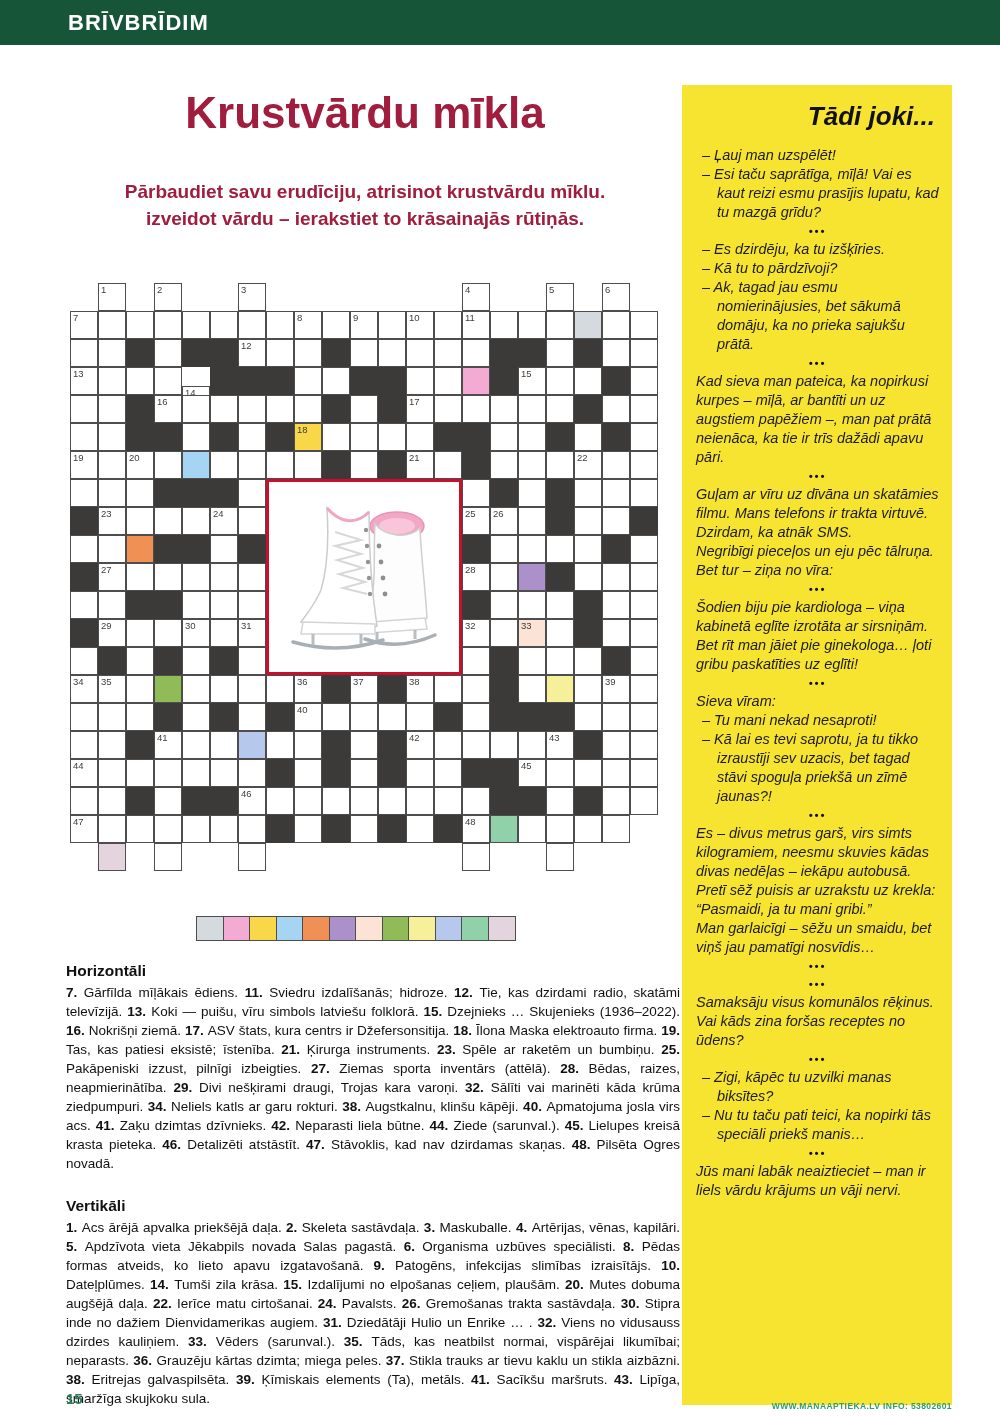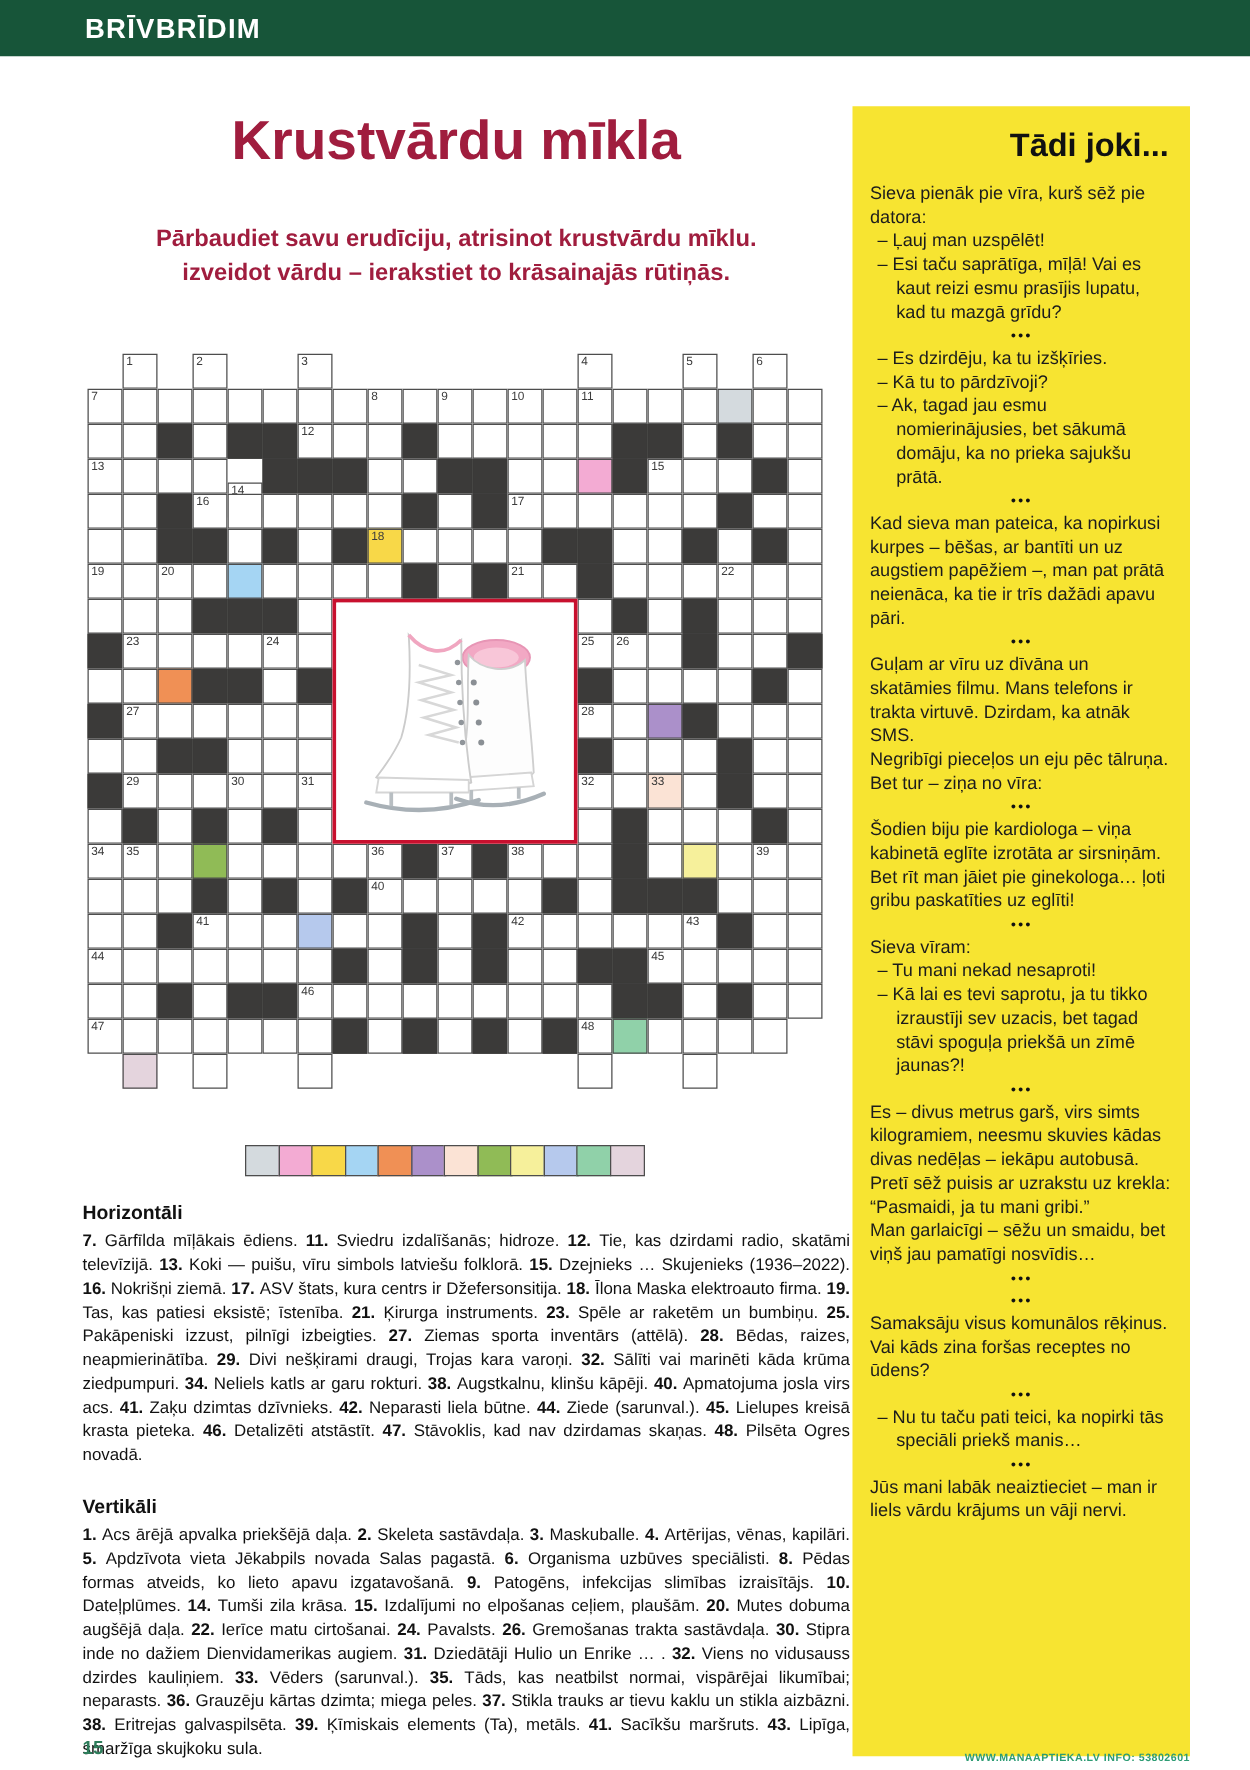--- a/index.html
+++ b/index.html
@@ -35,21 +35,21 @@
 
   
   .clues{position:absolute;left:66px;top:962px;width:614px;color:#111;}
   .clues h3{margin:0 0 3px 0;font-size:15.5px;}
   .clues p{margin:0;text-align:justify;font-size:13.5px;line-height:19px;}
   .clues .cn{font-weight:bold;}
   .downblock{margin-top:24px;}
 
   
   .sidebar{position:absolute;left:682px;top:85px;width:270px;height:1320px;background:#f7e431;
-           box-sizing:border-box;padding:14px 13px 10px 14px;color:#1c1c1c;}
+           box-sizing:border-box;padding:14px 13px 10px 14px;color:#1c1c1c;font-style:italic;}
   .jtitle{font-size:26px;font-weight:bold;text-align:right;padding-right:4px;margin:2px 0 14px 0;color:#111;}
   .jline{font-size:14.5px;line-height:19px;}
   .jdash{padding-left:21px;text-indent:-15px;}
   .jsep{text-align:center;font-weight:bold;font-size:11px;letter-spacing:2px;line-height:18px;color:#111;}
 
   
   .pagenum{position:absolute;left:66px;top:1390px;font-size:15px;color:#2e7d5b;font-weight:bold;}
   .finfo{position:absolute;right:48px;top:1401px;font-size:8.5px;color:#2e9c74;font-weight:bold;letter-spacing:0.4px;}
 </style>
 </head>
@@ -575,33 +575,32 @@
     <div class="downblock">
       <h3>Vertikāli</h3>
       <p><span class="cn">1. </span><span>Acs ārējā apvalka priekšējā daļa.</span><span class="cn"> 2. </span><span>Skeleta sastāvdaļa.</span><span class="cn"> 3. </span><span>Maskuballe.</span><span class="cn"> 4. </span><span>Artērijas, vēnas, kapilāri.</span><span class="cn"> 5. </span><span>Apdzīvota vieta Jēkabpils novada Salas pagastā.</span><span class="cn"> 6. </span><span>Organisma uzbūves speciālisti.</span><span class="cn"> 8. </span><span>Pēdas formas atveids, ko lieto apavu izgatavošanā.</span><span class="cn"> 9. </span><span>Patogēns, infekcijas slimības izraisītājs.</span><span class="cn"> 10. </span><span>Dateļplūmes.</span><span class="cn"> 14. </span><span>Tumši zila krāsa.</span><span class="cn"> 15. </span><span>Izdalījumi no elpošanas ceļiem, plaušām.</span><span class="cn"> 20. </span><span>Mutes dobuma augšējā daļa.</span><span class="cn"> 22. </span><span>Ierīce matu cirtošanai.</span><span class="cn"> 24. </span><span>Pavalsts.</span><span class="cn"> 26. </span><span>Gremošanas trakta sastāvdaļa.</span><span class="cn"> 30. </span><span>Stipra inde no dažiem Dienvidamerikas augiem.</span><span class="cn"> 31. </span><span>Dziedātāji Hulio un Enrike … .</span><span class="cn"> 32. </span><span>Viens no vidusauss dzirdes kauliņiem.</span><span class="cn"> 33. </span><span>Vēders (sarunval.).</span><span class="cn"> 35. </span><span>Tāds, kas neatbilst normai, vispārējai likumībai; neparasts.</span><span class="cn"> 36. </span><span>Grauzēju kārtas dzimta; miega peles.</span><span class="cn"> 37. </span><span>Stikla trauks ar tievu kaklu un stikla aizbāzni.</span><span class="cn"> 38. </span><span>Eritrejas galvaspilsēta.</span><span class="cn"> 39. </span><span>Ķīmiskais elements (Ta), metāls.</span><span class="cn"> 41. </span><span>Sacīkšu maršruts.</span><span class="cn"> 43. </span><span>Lipīga, smaržīga skujkoku sula.</span></p>
     </div>
   </div>
 
   <div class="sidebar">
     <div class="jtitle">Tādi joki...</div>
     <div>
         <div class="joke">
-          <div class="jline">Sieva pienāk pie vīra, kurš sēž pie datora:</div>
           <div class="jline jdash">– Ļauj man uzspēlēt!</div>
           <div class="jline jdash">– Esi taču saprātīga, mīļā! Vai es kaut reizi esmu prasījis lupatu, kad tu mazgā grīdu?</div>
         </div>
         <div class="jsep">•••</div>
         <div class="joke">
           <div class="jline jdash">– Es dzirdēju, ka tu izšķīries.</div>
           <div class="jline jdash">– Kā tu to pārdzīvoji?</div>
           <div class="jline jdash">– Ak, tagad jau esmu nomierinājusies, bet sākumā domāju, ka no prieka sajukšu prātā.</div>
         </div>
         <div class="jsep">•••</div>
         <div class="joke">
-          <div class="jline">Kad sieva man pateica, ka nopirkusi kurpes – bēšas, ar bantīti un uz augstiem papēžiem –, man pat prātā neienāca, ka tie ir trīs dažādi apavu pāri.</div>
+          <div class="jline">Kad sieva man pateica, ka nopirkusi kurpes – mīļā, ar bantīti un uz augstiem papēžiem –, man pat prātā neienāca, ka tie ir trīs dažādi apavu pāri.</div>
         </div>
         <div class="jsep">•••</div>
         <div class="joke">
           <div class="jline">Guļam ar vīru uz dīvāna un skatāmies filmu. Mans telefons ir trakta virtuvē. Dzirdam, ka atnāk SMS.</div>
           <div class="jline">Negribīgi pieceļos un eju pēc tālruņa.</div>
           <div class="jline">Bet tur – ziņa no vīra:</div>
         </div>
         <div class="jsep">•••</div>
         <div class="joke">
           <div class="jline">Šodien biju pie kardiologa – viņa kabinetā eglīte izrotāta ar sirsniņām. Bet rīt man jāiet pie ginekologa… ļoti gribu paskatīties uz eglīti!</div>
@@ -617,20 +616,21 @@
           <div class="jline">Es – divus metrus garš, virs simts kilogramiem, neesmu skuvies kādas divas nedēļas – iekāpu autobusā. Pretī sēž puisis ar uzrakstu uz krekla: “Pasmaidi, ja tu mani gribi.”</div>
           <div class="jline">Man garlaicīgi – sēžu un smaidu, bet viņš jau pamatīgi nosvīdis…</div>
         </div>
         <div class="jsep">•••</div>
         <div class="jsep">•••</div>
         <div class="joke">
           <div class="jline">Samaksāju visus komunālos rēķinus. Vai kāds zina foršas receptes no ūdens?</div>
         </div>
         <div class="jsep">•••</div>
         <div class="joke">
+          <div class="jline jdash">– Zigi, kāpēc tu uzvilki manas biksītes?</div>
           <div class="jline jdash">– Nu tu taču pati teici, ka nopirki tās speciāli priekš manis…</div>
         </div>
         <div class="jsep">•••</div>
         <div class="joke">
           <div class="jline">Jūs mani labāk neaiztieciet – man ir liels vārdu krājums un vāji nervi.</div>
         </div>
       </div>
   </div>
 
   <div class="pagenum">15</div>

